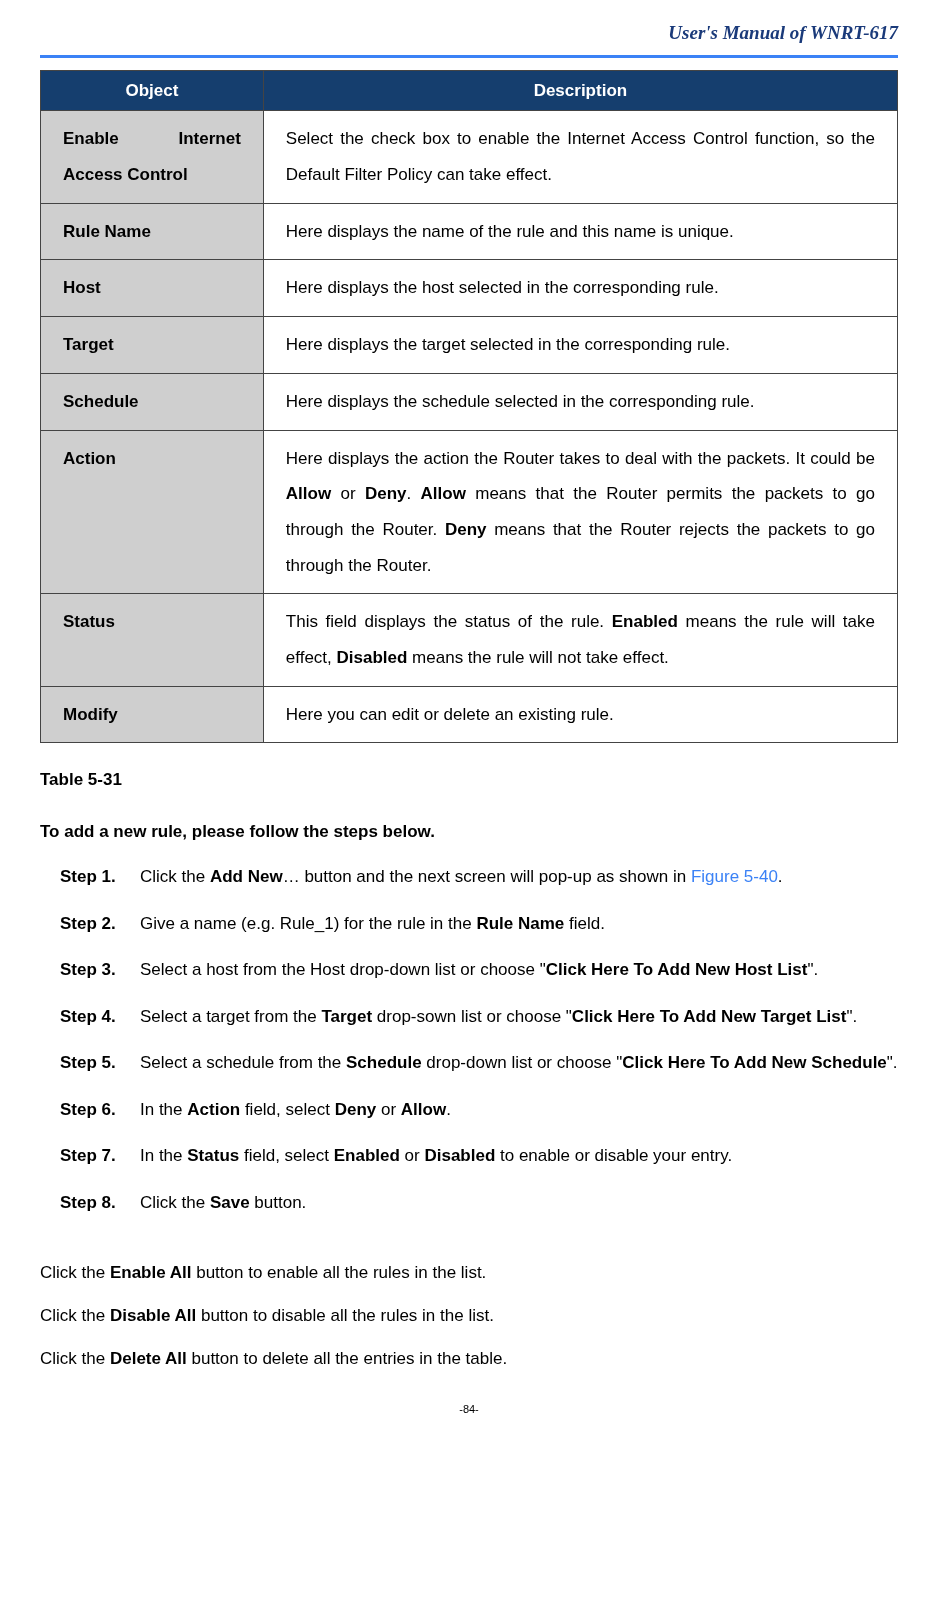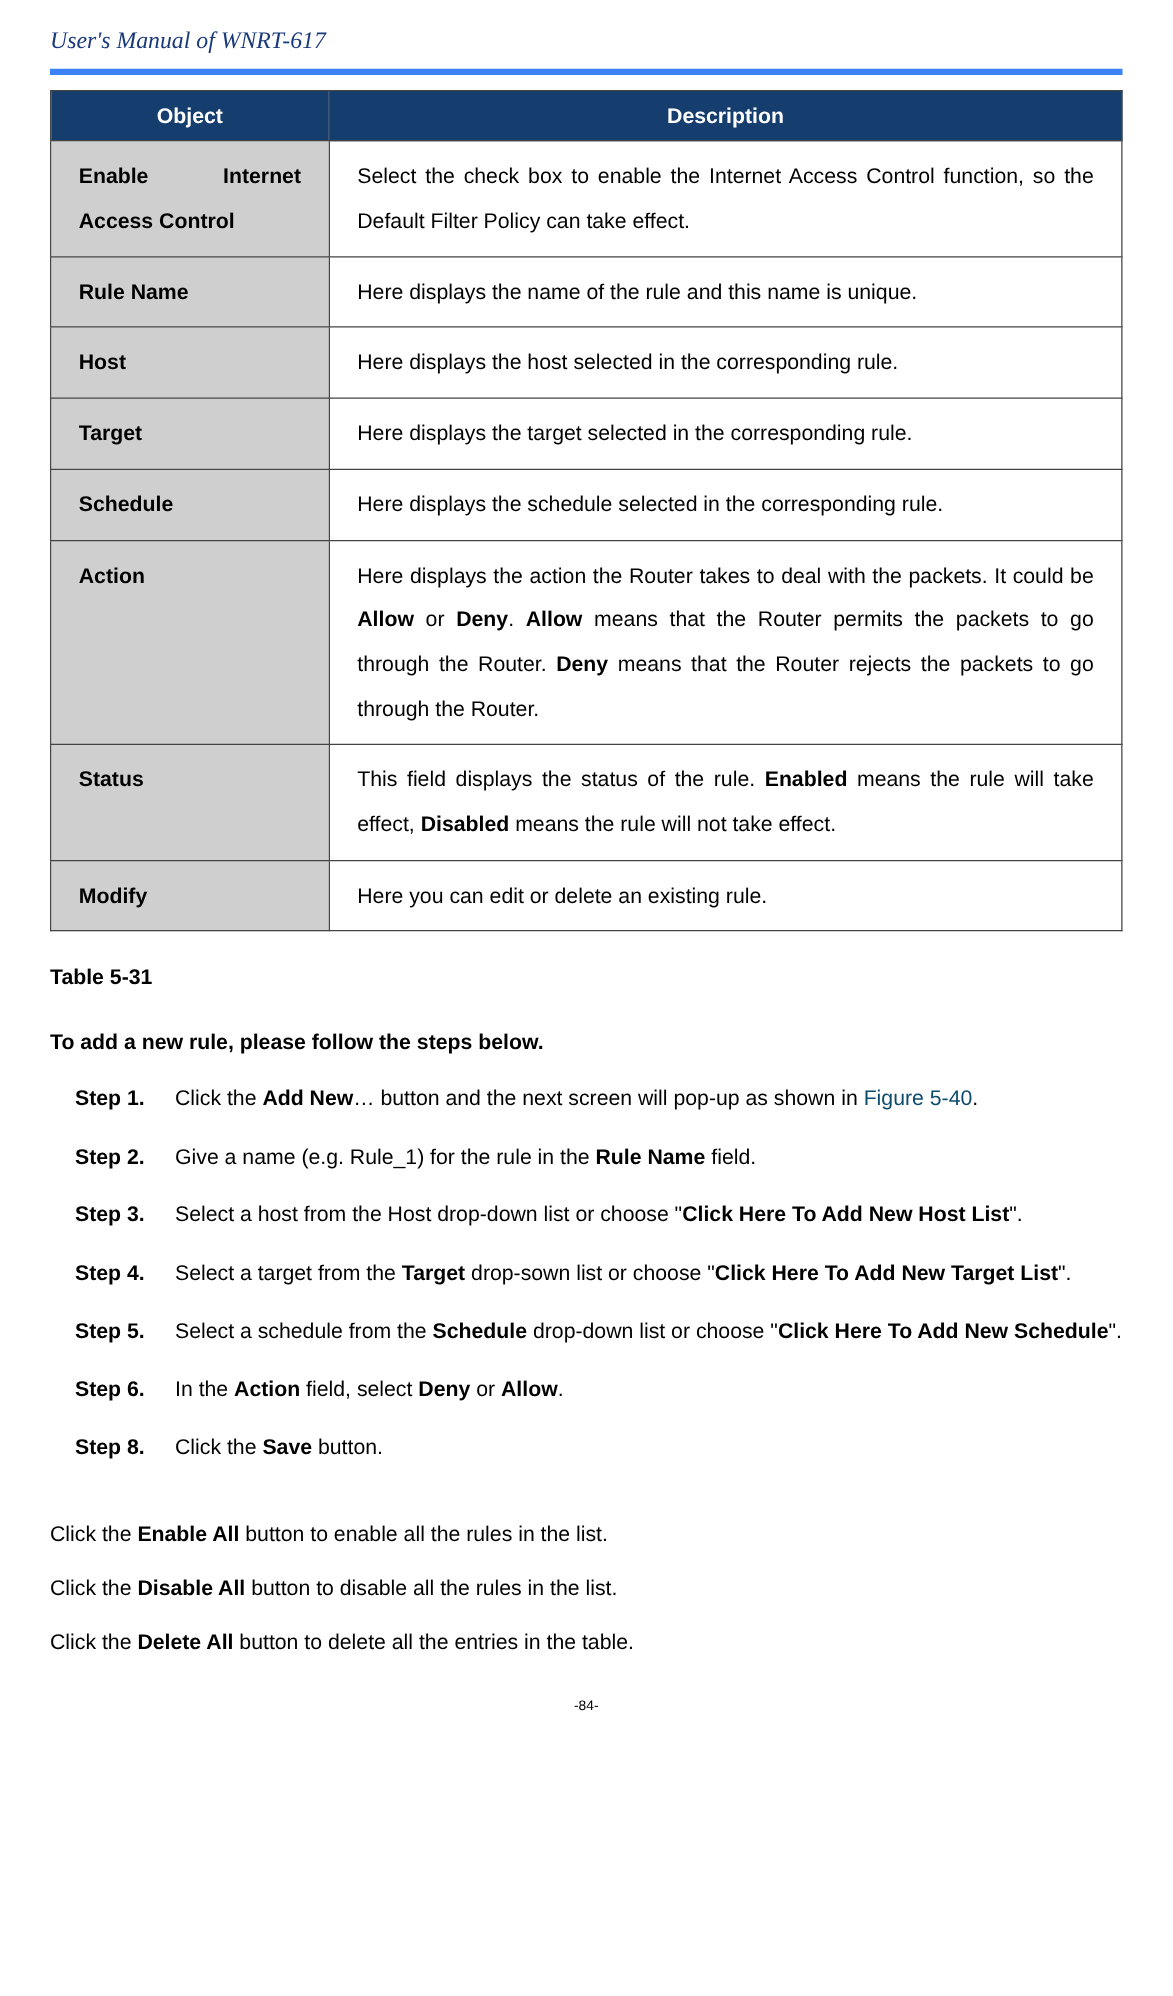--- a/index.html
+++ b/index.html
@@ -5,26 +5,27 @@
     * { box-sizing: border-box; margin: 0; padding: 0; }
     body {
       width: 938px;
       font-family: Arial, Helvetica, sans-serif;
       font-size: 17px;
       color: #000;
       padding: 20px 40px 40px 40px;
       line-height: 1.4;
     }
     .header {
+      text-align: right;
       color: #1a3a7a;
-      font-weight: normal;
+      font-weight: bold;
       font-style: italic;
       font-size: 19px;
       padding-bottom: 8px;
-      border-bottom: 5px solid #3b82f6;
+      border-bottom: 3px solid #3b82f6;
       margin-bottom: 12px;
       font-family: "Times New Roman", Times, serif;
     }
     table.obj-table {
       width: 100%;
       border-collapse: collapse;
       margin-bottom: 25px;
       border-radius: 17px;
     }
     table.obj-table th {
@@ -69,21 +70,21 @@
       margin-bottom: 16px;
       line-height: 1.8;
       text-align: justify;
     }
     .step-label {
       font-weight: bold;
       width: 80px;
       flex-shrink: 0;
     }
     .step-text { flex: 1; }
-    .link { color: #0c4a6e; }
+    .link { color: #3b82f6; }
     .notes p {
       margin-bottom: 16px;
       line-height: 1.6;
     }
     .page-num {
       text-align: center;
       font-size: 11px;
       margin-top: 30px;
     }
     b { font-weight: bold; }
@@ -161,20 +162,24 @@
     </div>
     <div class="step">
       <div class="step-label">Step 5.</div>
       <div class="step-text">Select a schedule from the <b>Schedule</b> drop-down list or choose "<b>Click Here To Add New Schedule</b>".</div>
     </div>
     <div class="step">
       <div class="step-label">Step 6.</div>
       <div class="step-text">In the <b>Action</b> field, select <b>Deny</b> or <b>Allow</b>.</div>
     </div>
     <div class="step">
+      <div class="step-label">Step 7.</div>
+      <div class="step-text">In the <b>Status</b> field, select <b>Enabled</b> or <b>Disabled</b> to enable or disable your entry.</div>
+    </div>
+    <div class="step">
       <div class="step-label">Step 8.</div>
       <div class="step-text">Click the <b>Save</b> button.</div>
     </div>
   </div>
 
 <div class="notes">
     <p>Click the <b>Enable All</b> button to enable all the rules in the list.</p>
     <p>Click the <b>Disable All</b> button to disable all the rules in the list.</p>
     <p>Click the <b>Delete All</b> button to delete all the entries in the table.</p>
   </div>

